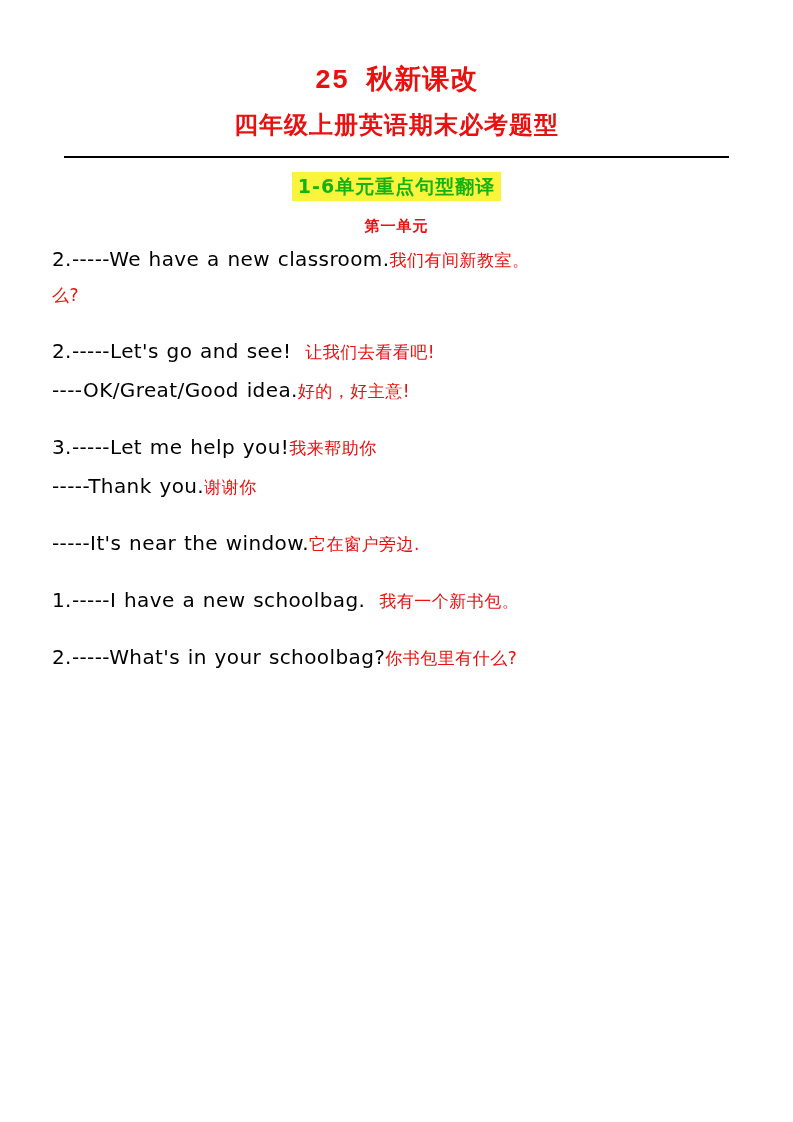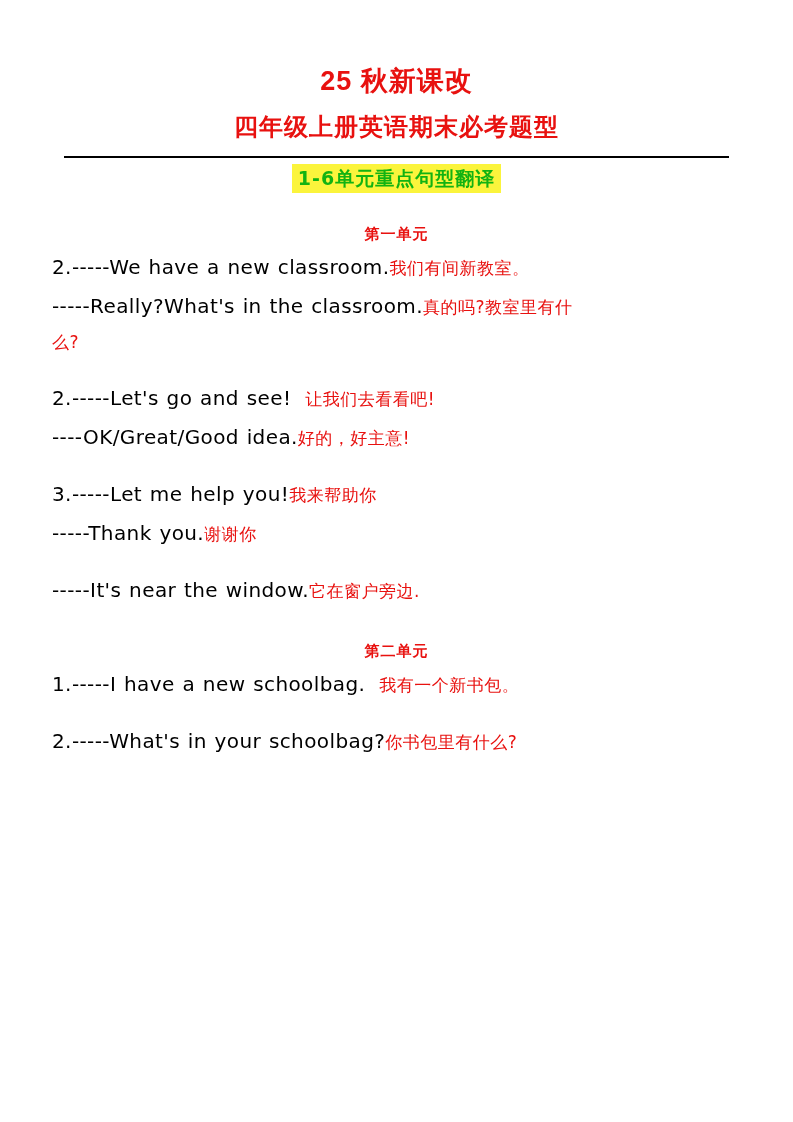--- a/index.html
+++ b/index.html
@@ -23,51 +23,51 @@
   .title-block {
     padding-top: 58px;
     text-align: center;
   }
   .title-line {
     color: #e8110f;
     font-weight: bold;
     font-size: 27px;
     letter-spacing: 1px;
     line-height: 46px;
-    font-family: Liberation Sans, sans-serif;
+    font-family: Liberation Mono, monospace;
   }
   .title-line.second {
     font-size: 24px;
   }
   .hr {
     border: 0;
     border-top: 2px solid #000;
     margin: 6px 12px 0 12px;
   }
   .subtitle-wrap {
     text-align: center;
-    margin-top: 6px;
+    margin-top: 14px;
   }
   .subtitle {
     display: inline-block;
     background: #fbf43c;
     color: #12b312;
     font-weight: bold;
     font-size: 19px;
     letter-spacing: 1px;
     padding: 2px 6px 3px 6px;
     line-height: 24px;
   }
   .unit-head {
     text-align: center;
     color: #e8110f;
     font-weight: bold;
     font-size: 15px;
     letter-spacing: 1px;
-    margin-top: 32px;
+    margin-top: 16px;
     margin-bottom: 8px;
   }
   .unit-head.second {
     margin-top: 36px;
   }
   .qa-group {
     margin-bottom: 26px;
   }
   .line {
     font-size: 20px;
@@ -112,23 +112,20 @@
   <div class="subtitle-wrap">
     <span class="subtitle">1-6单元重点句型翻译</span>
   </div>
 
   <div class="unit-head">第一单元</div>
 
   <div class="qa-group">
     <p class="line">
       <span class="en">2.-----We have a new classroom.</span><span class="cn nospace">我们有间新教室。</span>
     </p>
-    <p class="line">
-      <span class="en">-----Really?What's in the classroom.</span><span class="cn nospace">真的吗?教室里有什</span>
-    </p>
     <p class="line wrapline">
       <span class="cn nospace">么?</span>
     </p>
   </div>
 
   <div class="qa-group">
     <p class="line">
       <span class="en">2.-----Let's go and see!</span><span class="cn space">让我们去看看吧!</span>
     </p>
     <p class="line">
@@ -144,21 +141,20 @@
       <span class="en">-----Thank you.</span><span class="cn nospace">谢谢你</span>
     </p>
   </div>
 
   <div class="qa-group">
     <p class="line">
       <span class="en">-----It's near the window.</span><span class="cn nospace">它在窗户旁边.</span>
     </p>
   </div>
 
-  <div class="unit-head second">第二单元</div>
 
   <div class="qa-group">
     <p class="line">
       <span class="en">1.-----I have a new schoolbag.</span><span class="cn space">我有一个新书包。</span>
     </p>
   </div>
 
   <div class="qa-group">
     <p class="line">
       <span class="en">2.-----What's in your schoolbag?</span><span class="cn nospace">你书包里有什么?</span>

